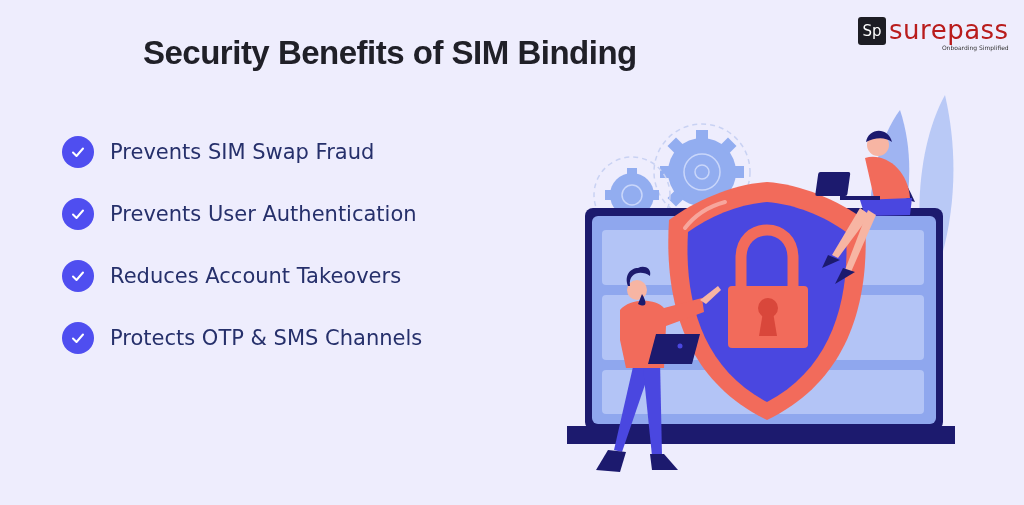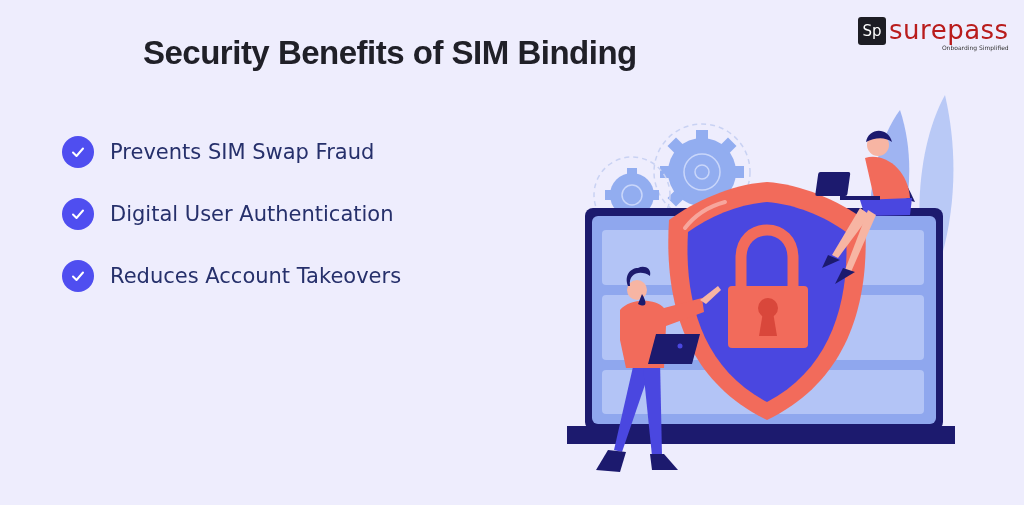--- a/index.html
+++ b/index.html
@@ -37,29 +37,37 @@
         </svg>
       </span>
     <span class="benefit-label">Prevents SIM Swap Fraud</span>
   </li>
   <li class="benefit">
     <span class="check">
         <svg width="16" height="16" viewBox="0 0 16 16">
           <path d="M3 8.5 L6.5 12 L13 4.5" stroke="#fff" stroke-width="2" fill="none" stroke-linecap="round" stroke-linejoin="round"></path>
         </svg>
       </span>
-    <span class="benefit-label">Digital User Authentication</span>
+    <span class="benefit-label">Prevents User Authentication</span>
   </li>
   <li class="benefit">
     <span class="check">
         <svg width="16" height="16" viewBox="0 0 16 16">
           <path d="M3 8.5 L6.5 12 L13 4.5" stroke="#fff" stroke-width="2" fill="none" stroke-linecap="round" stroke-linejoin="round"></path>
         </svg>
       </span>
     <span class="benefit-label">Reduces Account Takeovers</span>
+  </li>
+  <li class="benefit">
+    <span class="check">
+        <svg width="16" height="16" viewBox="0 0 16 16">
+          <path d="M3 8.5 L6.5 12 L13 4.5" stroke="#fff" stroke-width="2" fill="none" stroke-linecap="round" stroke-linejoin="round"></path>
+        </svg>
+      </span>
+    <span class="benefit-label">Protects OTP &amp; SMS Channels</span>
   </li>
 </ul>
 
 <svg class="illus" viewBox="0 0 420 400">
 
   <g>
     <path d="M340 20 C310 60 300 140 320 200 C345 150 360 80 340 20 Z" fill="#9fb4f2"></path>
     <path d="M385 5 C360 50 350 130 370 200 C395 140 400 70 385 5 Z" fill="#b9c9f6"></path>
   </g>
 

